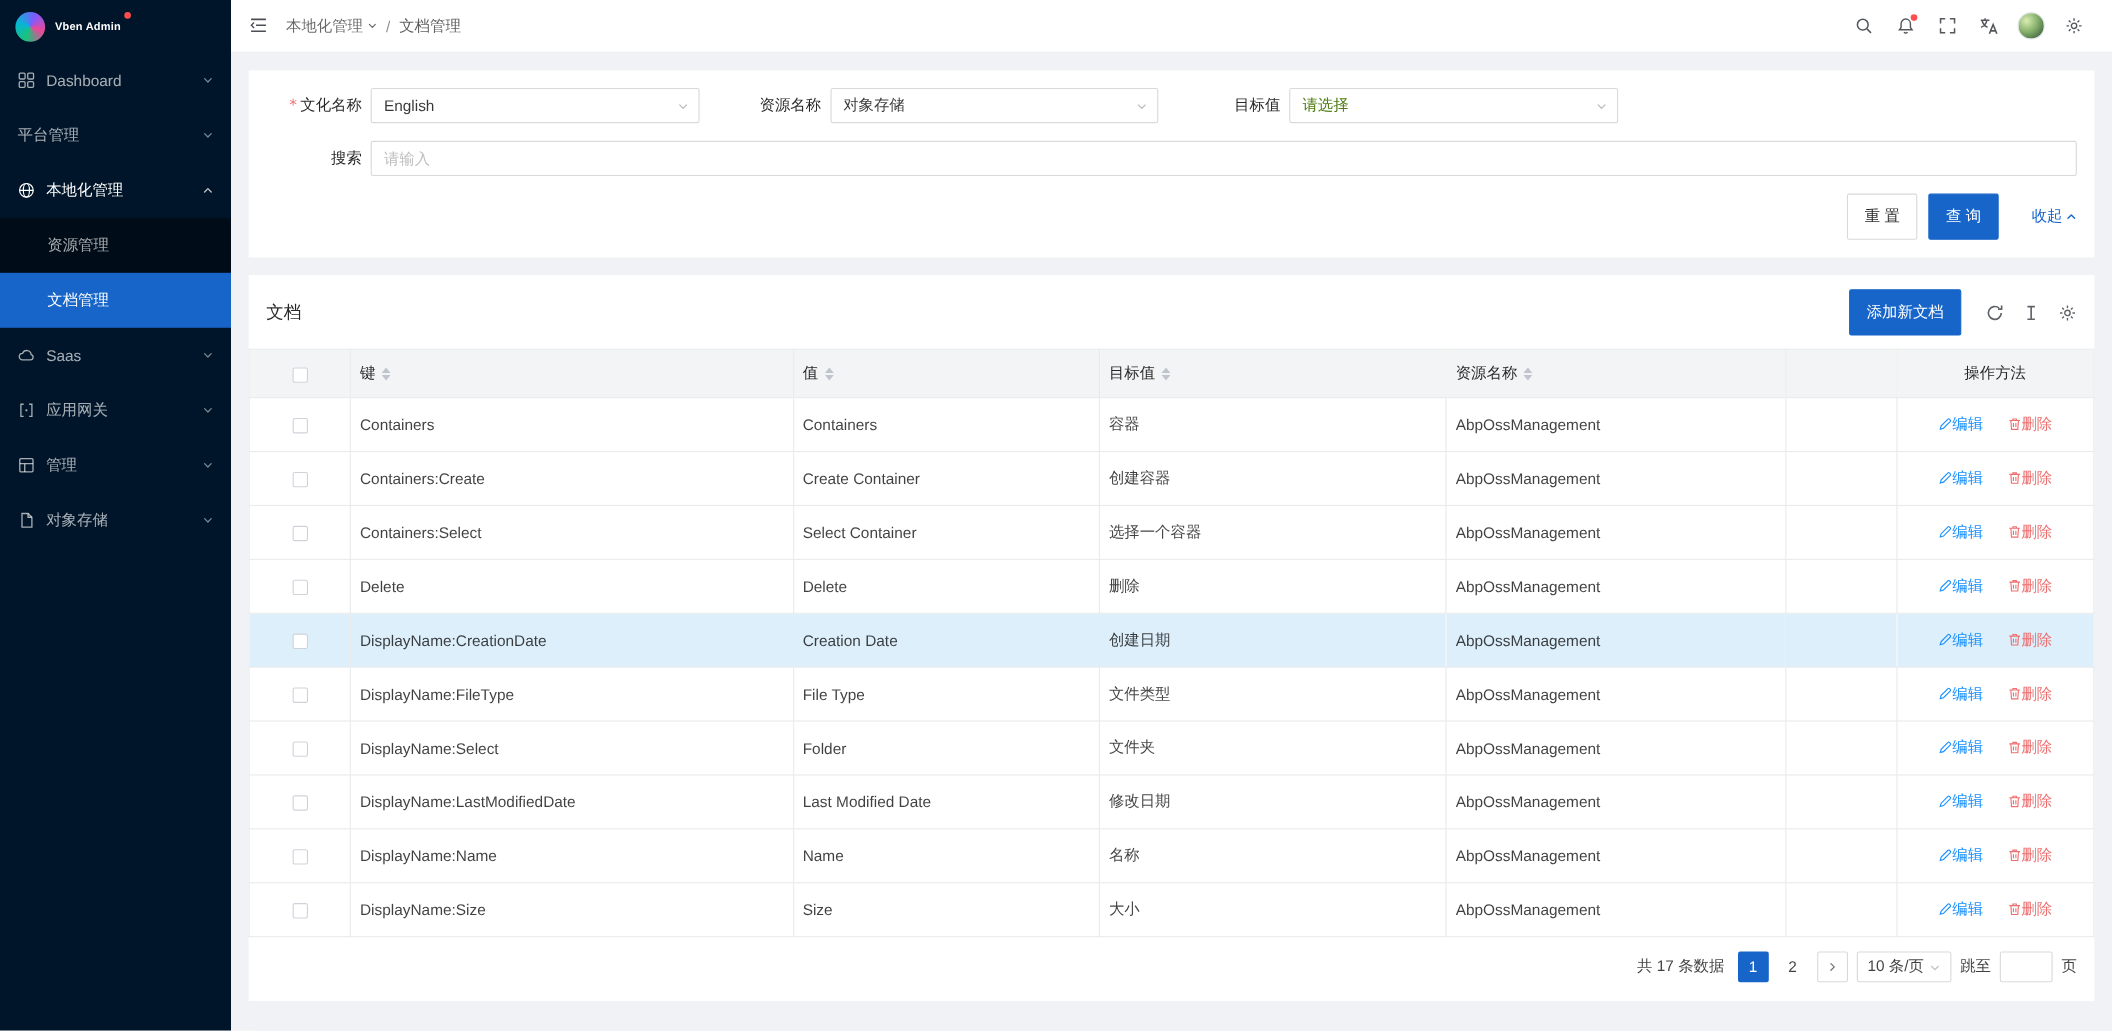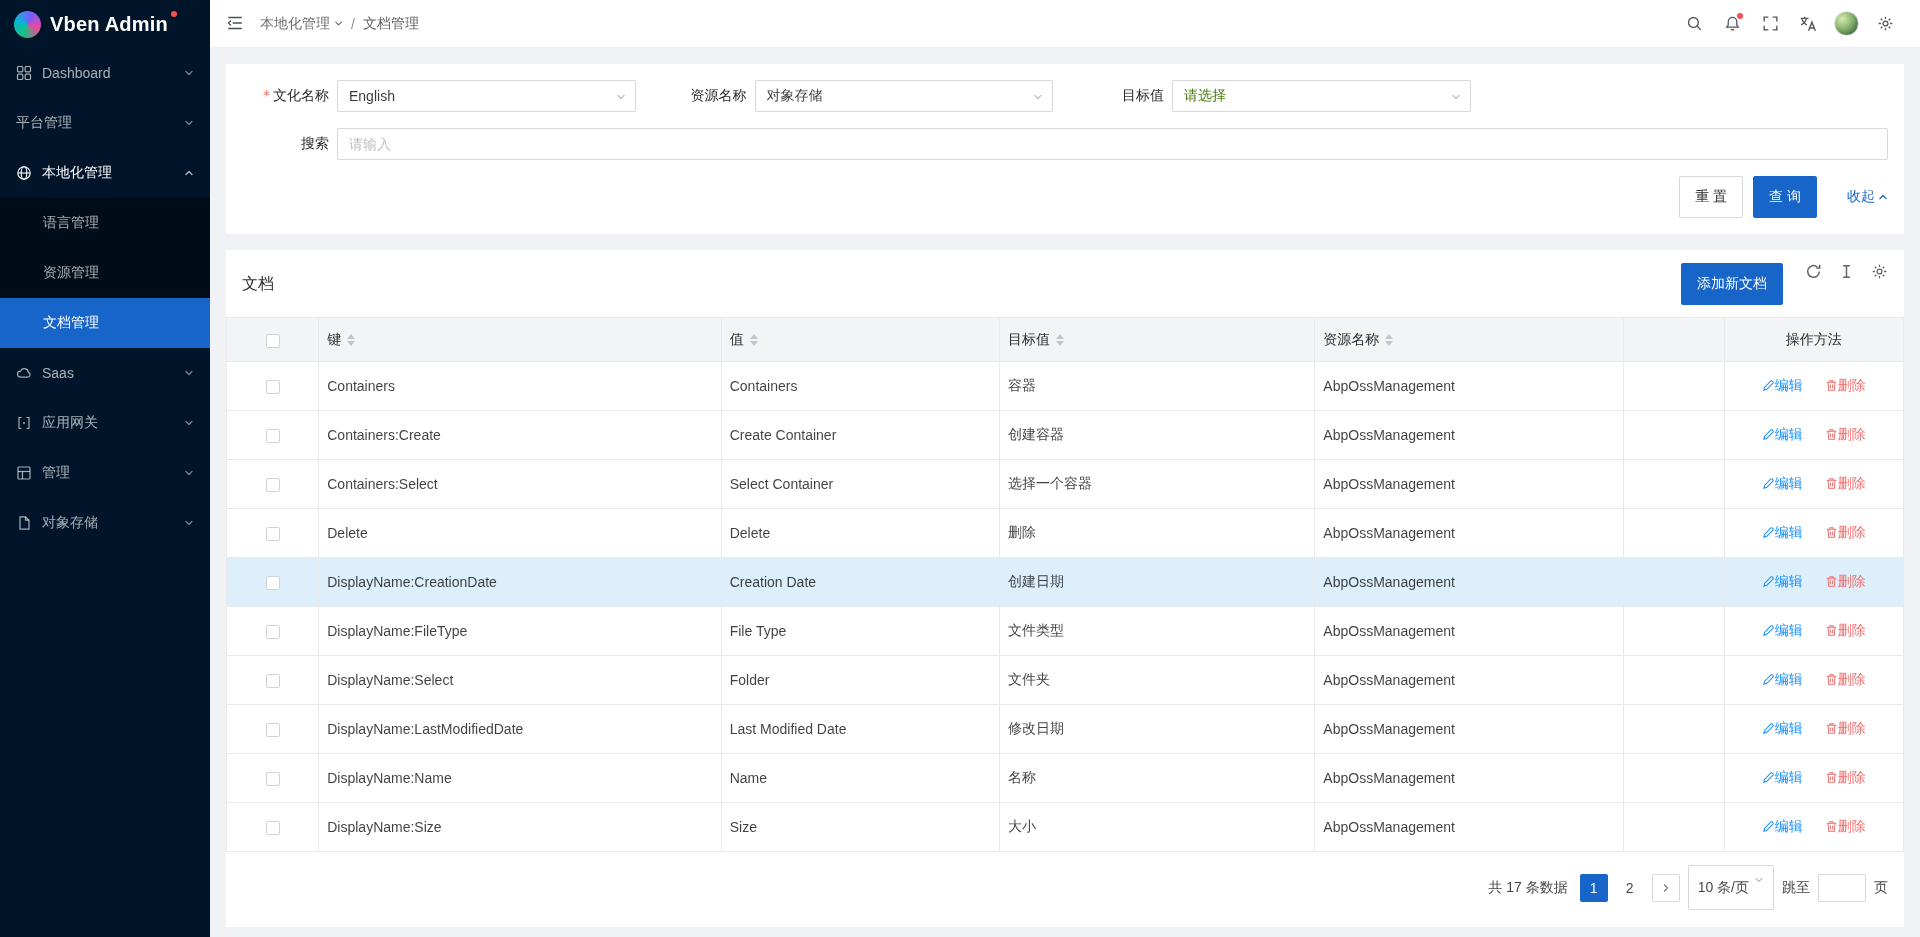--- a/index.html
+++ b/index.html
@@ -12,21 +12,21 @@
     overflow: hidden;
   }
   svg { display:block; }
   .app { display:flex; height:100%; }
 
   
   .sidebar { width:210px; flex:none; background:var(--sidebar,#001529); display:flex; flex-direction:column; }
   .logo { height:48px; display:flex; align-items:center; padding-left:14px; cursor:pointer; }
   .logo-mark { width:27px; height:27px; border-radius:50%; flex:none;
     background: conic-gradient(from 200deg, #19c37d, #06b6d4, #7b5bff, #ec4899, #19c37d); }
-  .logo-text { color:#fff; font-size:20px; font-weight:bold; margin-left:9px; letter-spacing:.2px; }
+  .logo-text { color:#fff; font-size:10px; font-weight:bold; margin-left:9px; letter-spacing:.2px; }
   .logo-dot { width:6px; height:6px; border-radius:50%; background:#ff4d4f; align-self:flex-start; margin:11px 0 0 3px; }
   .menu { flex:1; overflow:hidden; }
   .menu-item { height:50px; display:flex; align-items:center; padding:0 16px; color:rgba(255,255,255,.65); cursor:pointer; }
   .mi-icon { width:16px; height:16px; margin-right:10px; flex:none; }
   .mi-label { flex:1; white-space:nowrap; overflow:hidden; }
   .mi-caret { opacity:.75; }
   .menu-item.active-parent { color:#fff; }
   .submenu { background:#000c17; }
   .submenu .menu-item { padding-left:43px; }
   .menu-item.selected { background:var(--primary,#1765c9); color:#fff; }
@@ -64,21 +64,21 @@
   .text-input::placeholder { color:#bfbfbf; }
   .filter-actions { display:flex; justify-content:flex-end; align-items:center; gap:10px; margin-top:16px; }
   .btn { height:42px; padding:0 15px; border:1px solid #d9d9d9; border-radius:2px; background:#fff; font:inherit; color:rgba(0,0,0,.85); cursor:pointer; white-space:nowrap; }
   .btn-primary { background:var(--primary,#1765c9); border-color:var(--primary,#1765c9); color:#fff; }
   .collapse-link { display:flex; align-items:center; gap:3px; color:var(--primary,#1765c9); cursor:pointer; margin-left:20px; }
 
   
   .table-card { margin-top:16px; padding-bottom:4px; }
   .card-head { display:flex; align-items:center; padding:13px 16px 12px; }
   .card-title { font-size:16px; color:rgba(0,0,0,.85); }
-  .card-tools { margin-left:auto; display:flex; align-items:flex-start; gap:16px; }
+  .card-tools { margin-left:auto; display:flex; align-items:center; gap:16px; }
   .tool-icon { width:17px; height:17px; color:#5f6368; cursor:pointer; }
   .card-tools .btn-primary { margin-right:6px; }
 
   table { width:100%; border-collapse:collapse; table-layout:fixed; }
   th, td { border:1px solid #e9eaec; padding:0 8px; text-align:left; overflow:hidden; white-space:nowrap; text-overflow:ellipsis; }
   thead th { background:#f3f4f6; height:44px; font-weight:500; color:rgba(0,0,0,.85); }
   tbody td { height:49px; color:rgba(0,0,0,.75); background:#fff; }
   tbody tr.highlight td { background:var(--highlight,#ddeffb); }
   .col-cb { text-align:center; }
   .col-actions { text-align:center; }
@@ -90,21 +90,21 @@
   .action { display:inline-flex; align-items:center; gap:0; margin:0 9px; cursor:pointer; }
   .action.edit { color:var(--edit,#1890ff); }
   .action.delete { color:var(--danger,#ed6f6f); }
 
   
   .pagination { display:flex; justify-content:flex-end; align-items:center; gap:8px; padding:13px 16px; color:rgba(0,0,0,.75); }
   .pg-total { margin-right:4px; }
   .page-item { min-width:28px; height:28px; display:flex; align-items:center; justify-content:center; border-radius:2px; cursor:pointer; }
   .page-active { background:var(--primary,#1765c9); color:#fff; }
   .page-next { border:1px solid #d9d9d9; color:rgba(0,0,0,.55); }
-  .page-size { height:45px; border:1px solid #d9d9d9; border-radius:2px; display:flex; align-items:center; padding:0 24px 0 9px; position:relative; cursor:pointer; }
+  .page-size { height:28px; border:1px solid #d9d9d9; border-radius:2px; display:flex; align-items:center; padding:0 24px 0 9px; position:relative; cursor:pointer; }
   .page-size .select-caret { top:9px; }
   .jump-input { width:48px; height:28px; border:1px solid #d9d9d9; border-radius:2px; font:inherit; padding:0 6px; outline:none; }
   .rot180 { transform:rotate(180deg); }
   .rot270 { transform:rotate(270deg); }
 </style>
 </head>
 <body>
 
 <div class="app">
 
@@ -152,23 +152,20 @@
         </span>
         <span class="mi-label">本地化管理</span>
         <span class="mi-caret rot180">
             <svg width="10" height="10" viewBox="0 0 10 10">
               <path d="M2 3.5l3 3 3-3" fill="none" stroke="currentColor" stroke-width="1.2" stroke-linecap="round" stroke-linejoin="round"></path>
             </svg>
           </span>
       </div>
 
       <div class="submenu">
-        <div class="menu-item">
-          <span class="mi-label">语言管理</span>
-        </div>
         <div class="menu-item">
           <span class="mi-label">资源管理</span>
         </div>
         <div class="menu-item selected">
           <span class="mi-label">文档管理</span>
         </div>
       </div>
 
       <div class="menu-item">
         <span class="mi-icon">

